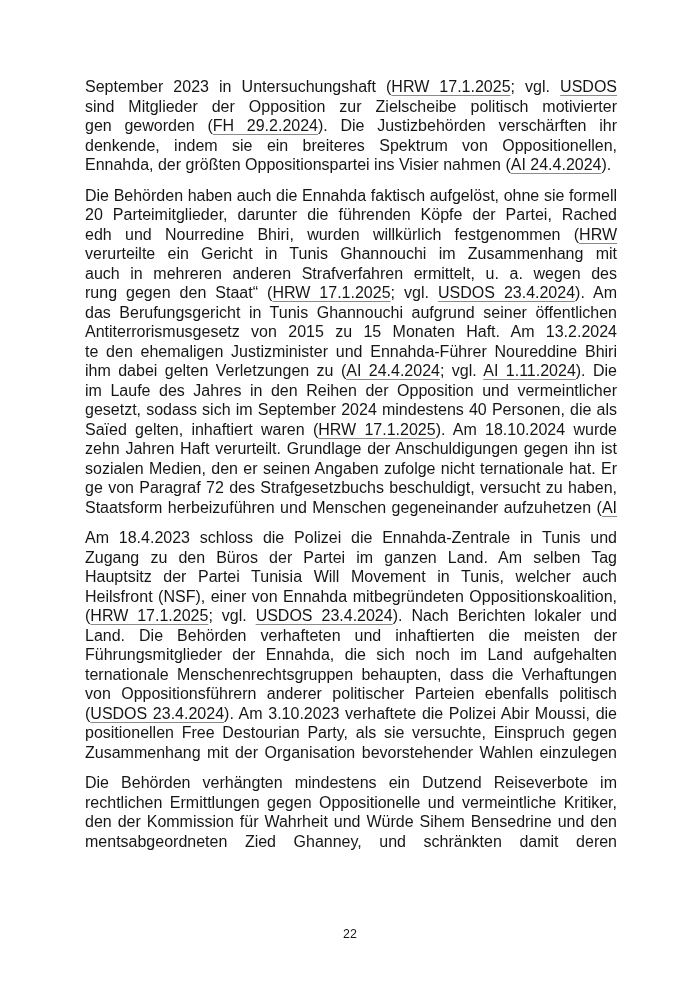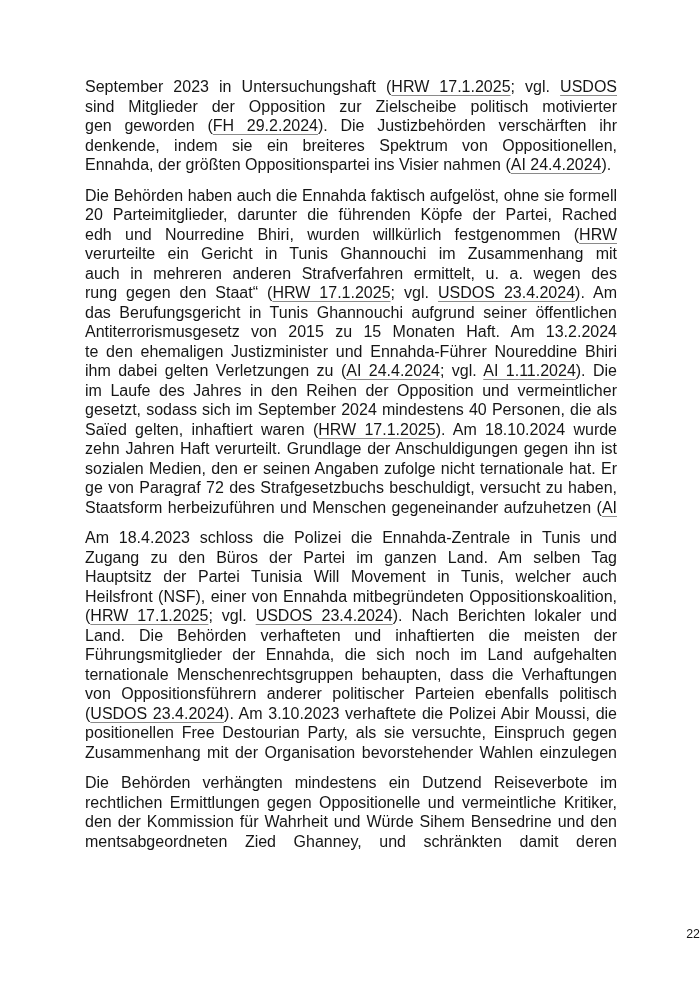--- a/index.html
+++ b/index.html
@@ -31,21 +31,21 @@
     color: inherit;
     text-decoration: underline;
     text-decoration-color: var(--underline-color, #8a8a8a);
     text-decoration-thickness: 1px;
     text-underline-offset: 2.5px;
     cursor: pointer;
   }
   .footer {
     position: absolute;
     top: 926px; left: 0; width: 700px;
-    text-align: right;
+    text-align: center;
     font-size: 12.4px;
     line-height: 16px;
   }
 </style>
 </head>
 <body>
 
 <div class="page">
   <div class="content">
       <div class="paragraph">

